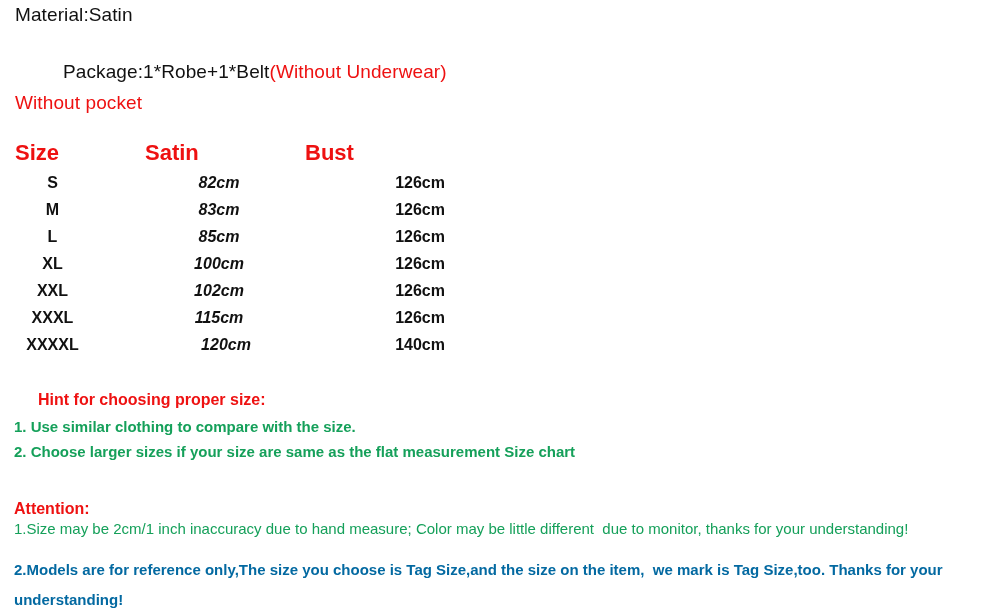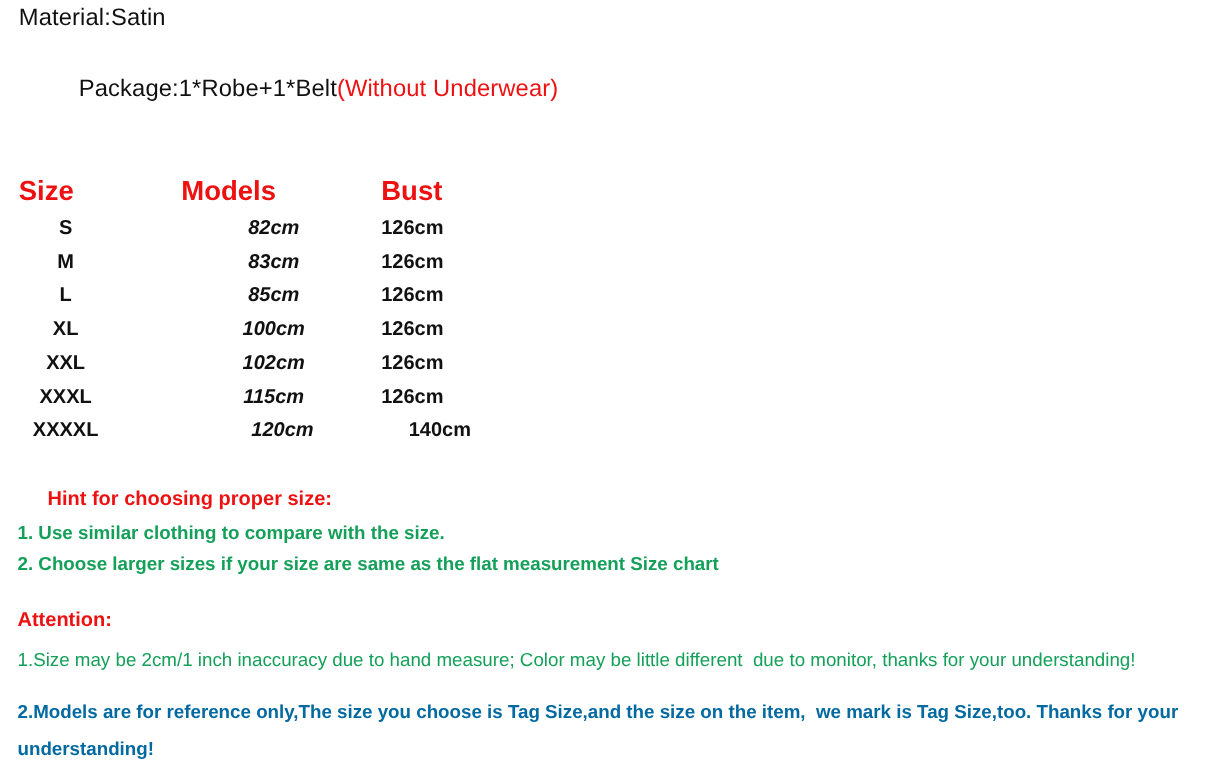--- a/index.html
+++ b/index.html
@@ -88,21 +88,21 @@
   .size-table tbody td {
     font-size: 16px;
     font-weight: bold;
     color: #111111;
     height: 27px;
     vertical-align: middle;
     text-align: center;
   }
   .size-table tbody td.col-size { text-align: center; padding-right: 30px; }
   .size-table tbody td.col-len  { text-align: center; padding-right: 2px; font-style: italic; }
-  .size-table tbody td.col-bust { text-align: left; padding-left: 0px; }
+  .size-table tbody td.col-bust { text-align: right; padding-left: 0px; }
 
   .size-table tbody tr.row-last td.col-len  { padding-left: 12px; padding-right: 0; }
   .size-table tbody tr.row-last td.col-bust { padding-left: 22px; }
 
   
   .hint-title {
     position: absolute;
     left: 38px;
     top: 391px;
     font-size: 16px;
@@ -126,21 +126,21 @@
     font-size: 15px;
     font-weight: bold;
     color: #15a05a;
     white-space: nowrap;
   }
 
   
   .attention-title {
     position: absolute;
     left: 14px;
-    top: 488px;
+    top: 500px;
     font-size: 16px;
     font-weight: bold;
     color: #ee1111;
     white-space: nowrap;
   }
   .attention-1 {
     position: absolute;
     left: 14px;
     top: 510px;
     width: 960px;
@@ -164,27 +164,28 @@
 </style>
 </head>
 <body>
 
 <div class="page">
 
   <div class="intro-material">Material:Satin</div>
 
   <div class="intro-package"><span>Package:1*Robe+1*Belt</span><span class="red-part">(Without Underwear)</span></div>
 
+  <div class="intro-pocket">Without pocket</div>
 
   <div class="size-table">
     <table>
       <thead>
         <tr>
           <th class="col-size">Size</th>
-          <th class="col-len">Models</th>
+          <th class="col-len">Satin</th>
           <th class="col-bust">Bust</th>
         </tr>
       </thead>
       <tbody>
         <tr>
           <td class="col-size">S</td>
           <td class="col-len">82cm</td>
           <td class="col-bust">126cm</td>
         </tr>
         <tr>

